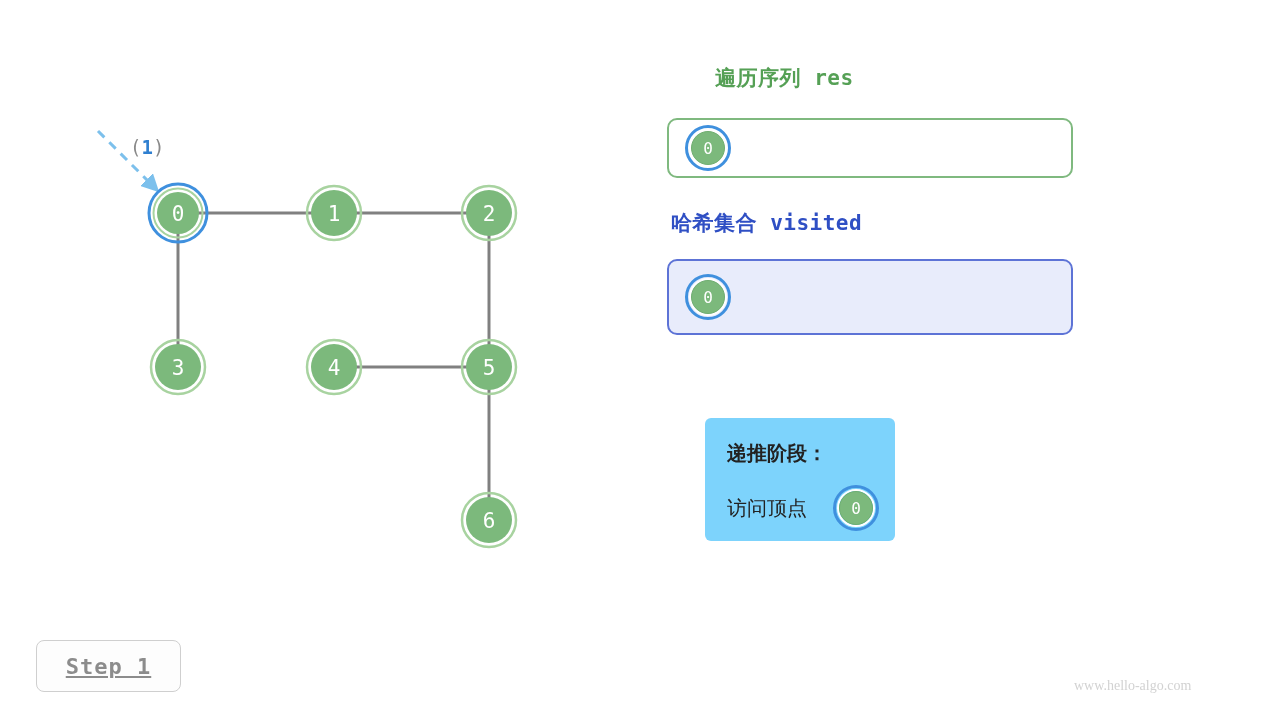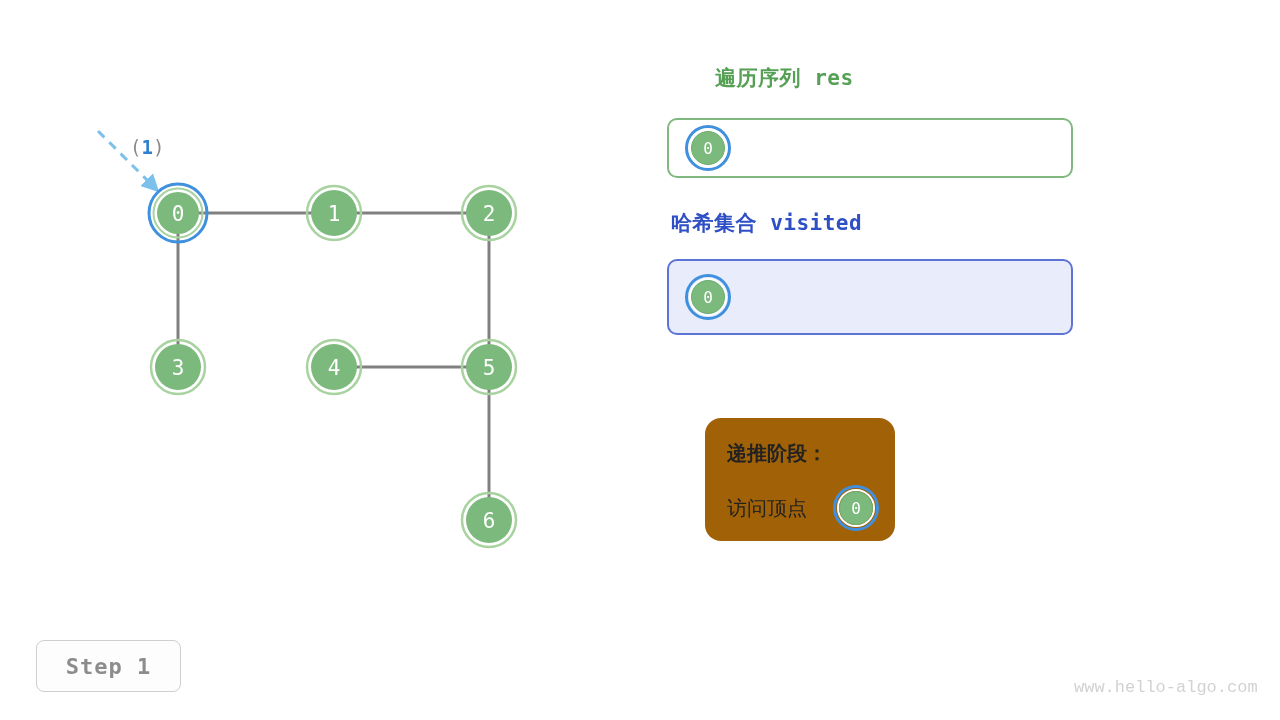--- a/index.html
+++ b/index.html
@@ -109,22 +109,22 @@
     justify-content: center;
     color: #ffffff;
     font-family: "DejaVu Sans Mono", "Liberation Mono", monospace;
     font-size: 16px;
   }
 
   
   #info-box {
     position: absolute;
     box-sizing: border-box;
-    background: #a16207;
-    border-radius: 16px;
+    background: #7dd3fc;
+    border-radius: 6px;
     padding: 22px 24px 20px 22px;
   }
   .info-title {
     font-family: "DejaVu Sans", "Liberation Sans", sans-serif;
     font-size: 20px;
     font-weight: 700;
     color: #222222;
     white-space: nowrap;
     margin-bottom: 18px;
   }
@@ -148,27 +148,28 @@
     border-radius: 8px;
     background: #fdfdfd;
     display: flex;
     align-items: center;
     justify-content: center;
     font-family: "DejaVu Sans Mono", "Liberation Mono", monospace;
     font-size: 22px;
     font-weight: 700;
     color: #8c8c8c;
     letter-spacing: 1px;
+    text-decoration: underline;
   }
 
   
   #watermark {
     position: absolute;
-    font-family: Liberation Mono, monospace;
-    font-size: 17px;
+    font-family: Liberation Serif, serif;
+    font-size: 14px;
     color: #d2d2d2;
     white-space: nowrap;
   }
 </style>
 </head>
 <body>
 
 <div id="stage">
 
   <svg id="graph-svg" viewBox="0 0 640 640" xmlns="http://www.w3.org/2000/svg">

